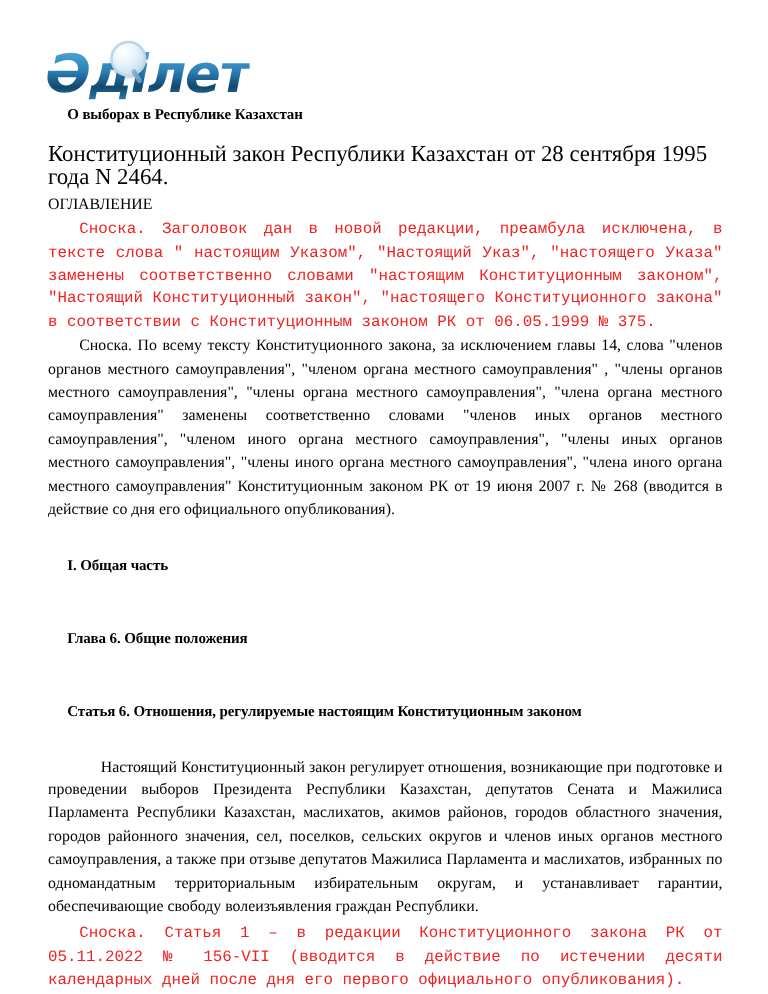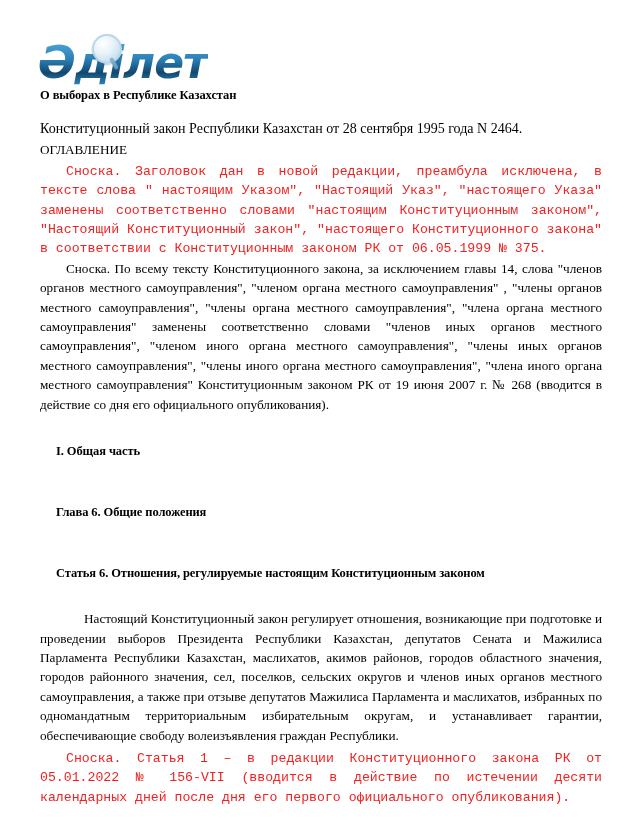--- a/index.html
+++ b/index.html
@@ -85,37 +85,37 @@
   .content {
     position: absolute;
     left: 40px;
     top: 88px;
     width: 562px;
   }
   h1.doc-title {
     font-family: "Liberation Serif", "DejaVu Serif", serif;
     font-size: 12.5px;
     font-weight: bold;
-    margin: 0 0 16px 0;
+    margin: 0 0 16px 16px;
     line-height: 1.2;
     letter-spacing: -0.1px;
   }
   p.para {
     margin: 0;
     font-size: 13.2px;
     line-height: 19.4px;
     text-align: justify;
     text-justify: inter-word;
   }
   p.para.indent {
     text-indent: 26px;
   }
   p.lead {
     margin: 0 0 2px 0;
-    font-size: 14px;
+    font-size: 19px;
     line-height: 19.4px;
   }
   .toc {
     font-size: 13.2px;
     line-height: 19.4px;
     margin: 0 0 2px 0;
   }
   .note {
     color: #f22121;
     font-family: Liberation Mono, monospace;
@@ -163,18 +163,18 @@
     <div class="sp-14"></div>
     <h2 class="sec">Глава 6. Общие положения</h2>
 
     <div class="sp-14"></div>
     <h2 class="sec">Статья 6. Отношения, регулируемые настоящим Конституционным законом</h2>
 
     <div class="sp-12"></div>
     <p class="para" style="text-indent:44px">Настоящий Конституционный закон регулирует отношения, возникающие при подготовке и проведении выборов Президента Республики Казахстан, депутатов Сената и Мажилиса Парламента Республики Казахстан, маслихатов, акимов районов, городов областного значения, городов районного значения, сел, поселков, сельских округов и членов иных органов местного самоуправления, а также при отзыве депутатов Мажилиса Парламента и маслихатов, избранных по одномандатным территориальным избирательным округам, и устанавливает гарантии, обеспечивающие свободу волеизъявления граждан Республики.</p>
 
     <div class="sp-4"></div>
-    <p class="para indent note" style="color: rgb(242, 33, 33);">Сноска. Статья 1 – в редакции Конституционного закона РК от 05.01.2022 № 156-VII (вводится в действие по истечении десяти календарных дней после дня его первого официального опубликования).</p>
+    <p class="para indent note" style="color: rgb(242, 33, 33);">Сноска. Статья 1 – в редакции Конституционного закона РК от 05.11.2022 № 156-VII (вводится в действие по истечении десяти календарных дней после дня его первого официального опубликования).</p>
 
     <div class="sp-10"></div>
 
   </div>
 </div>
 
 </body></html>

